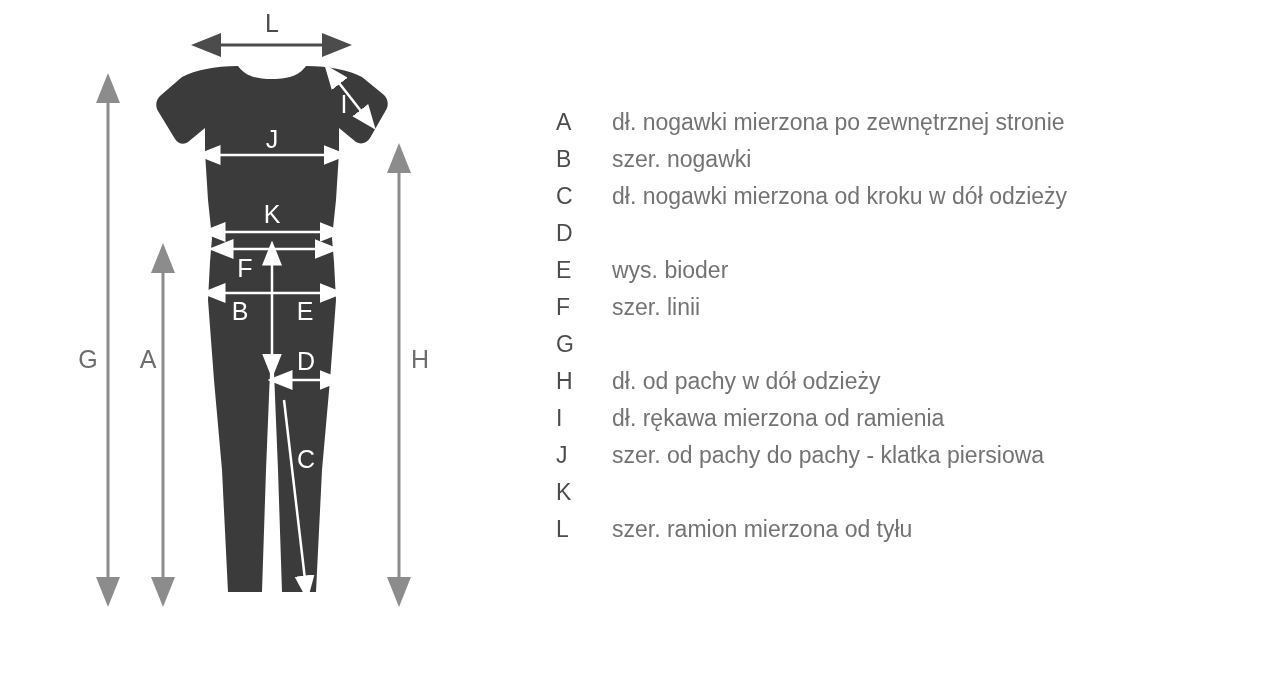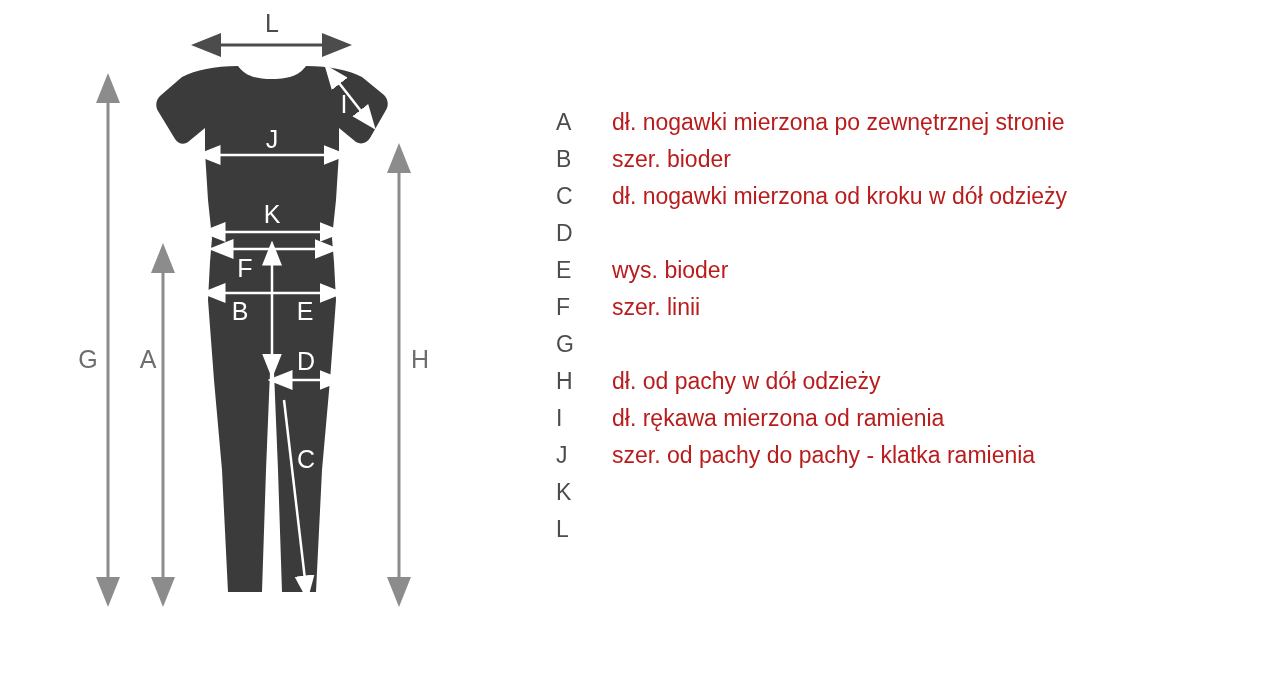--- a/index.html
+++ b/index.html
@@ -31,21 +31,21 @@
   }
   .legend-key {
     width: 56px;
     flex: 0 0 56px;
     font-size: 23px;
     color: #4c4c4c;
     line-height: 37px;
   }
   .legend-desc {
     font-size: 23px;
-    color: #b91c1c;
+    color: #737373;
     line-height: 37px;
     white-space: nowrap;
   }
   
   #figure {
     position: absolute;
     left: 0;
     top: 0;
     width: 520px;
     height: 681px;
@@ -209,21 +209,21 @@
     </svg>
   </div>
 
   <div id="legend">
     <div class="legend-row">
       <span class="legend-key">A</span>
       <span class="legend-desc">dł. nogawki mierzona po zewnętrznej stronie</span>
     </div>
     <div class="legend-row">
       <span class="legend-key">B</span>
-      <span class="legend-desc">szer. bioder</span>
+      <span class="legend-desc">szer. nogawki</span>
     </div>
     <div class="legend-row">
       <span class="legend-key">C</span>
       <span class="legend-desc">dł. nogawki mierzona od kroku w dół odzieży</span>
     </div>
     <div class="legend-row">
       <span class="legend-key">D</span>
     </div>
     <div class="legend-row">
       <span class="legend-key">E</span>
@@ -239,23 +239,24 @@
     <div class="legend-row">
       <span class="legend-key">H</span>
       <span class="legend-desc">dł. od pachy w dół odzieży</span>
     </div>
     <div class="legend-row">
       <span class="legend-key">I</span>
       <span class="legend-desc">dł. rękawa mierzona od ramienia</span>
     </div>
     <div class="legend-row">
       <span class="legend-key">J</span>
-      <span class="legend-desc">szer. od pachy do pachy - klatka ramienia</span>
+      <span class="legend-desc">szer. od pachy do pachy - klatka piersiowa</span>
     </div>
     <div class="legend-row">
       <span class="legend-key">K</span>
     </div>
     <div class="legend-row">
       <span class="legend-key">L</span>
+      <span class="legend-desc">szer. ramion mierzona od tyłu</span>
     </div>
   </div>
 
 </div>
 
 </body></html>

